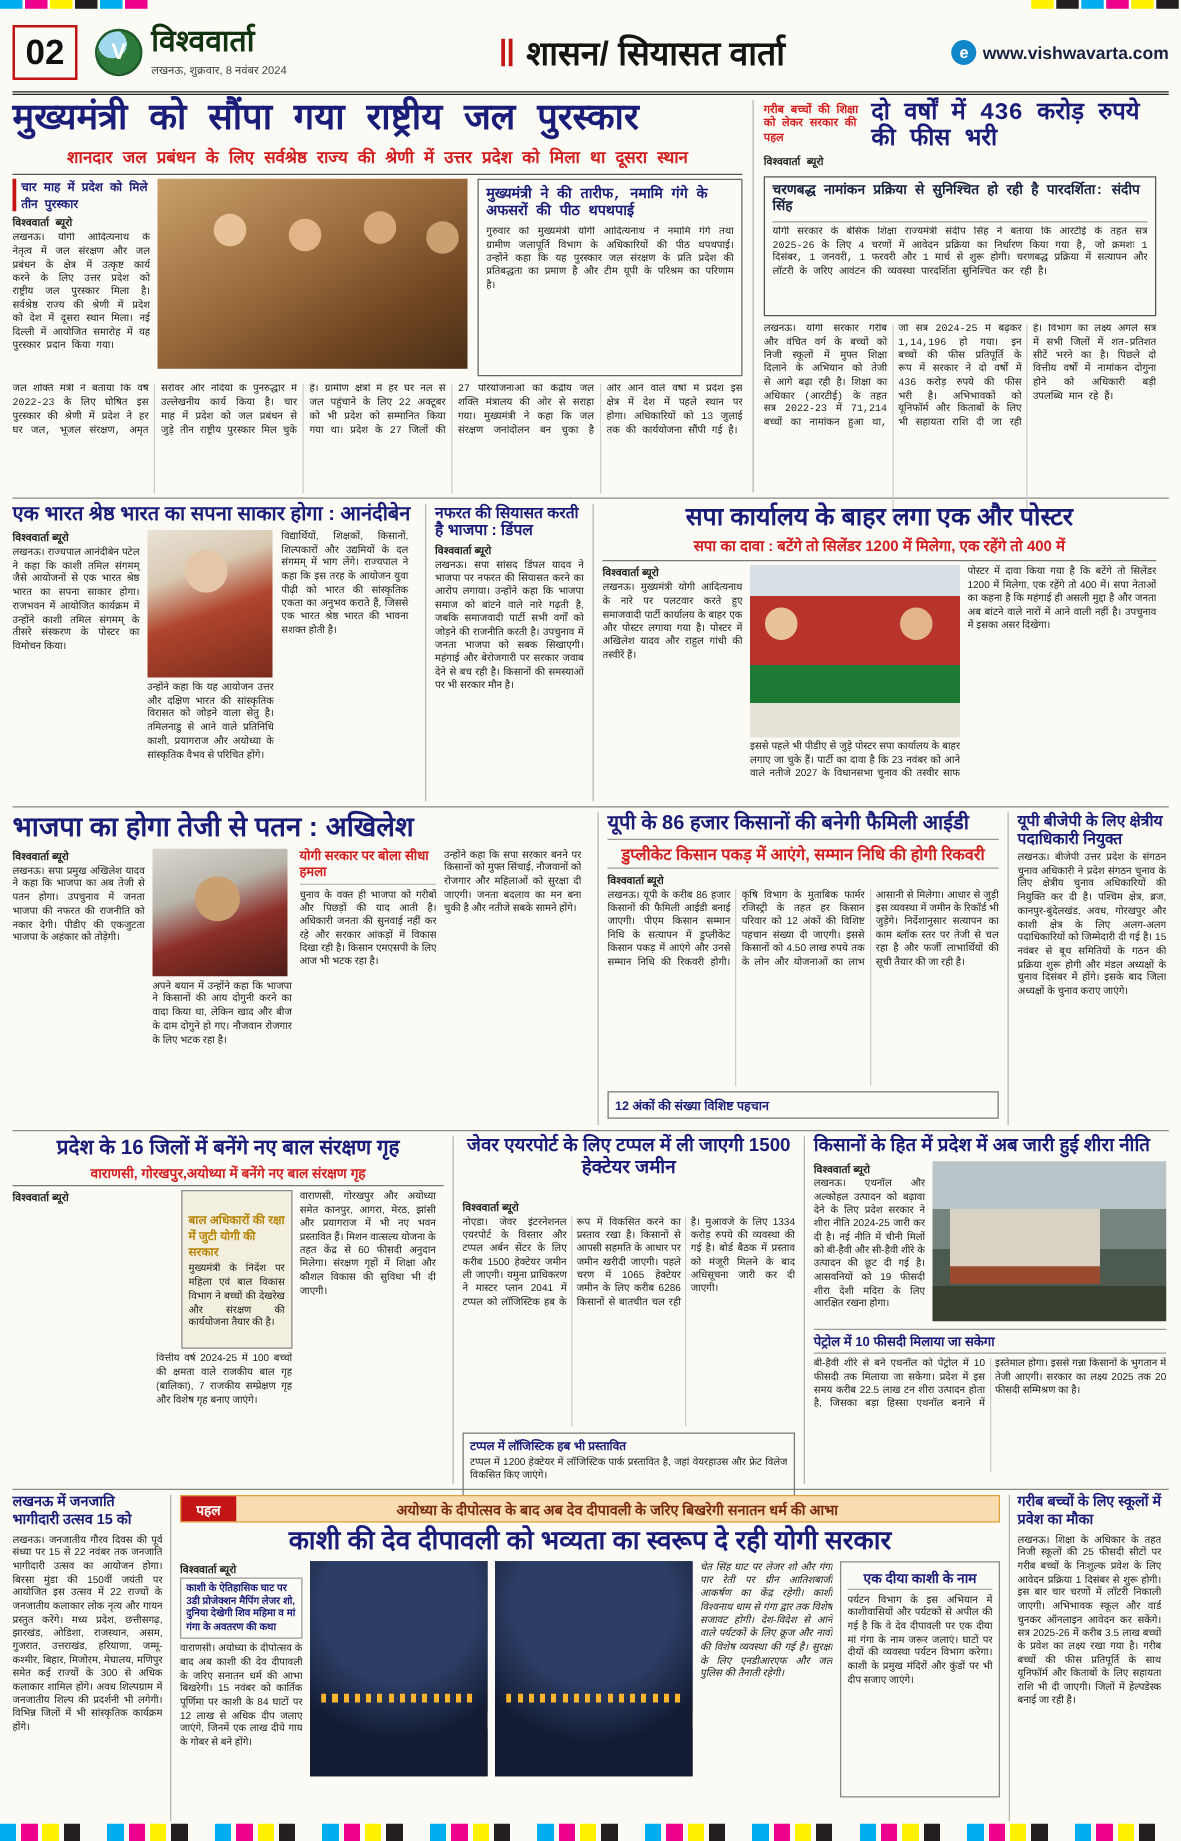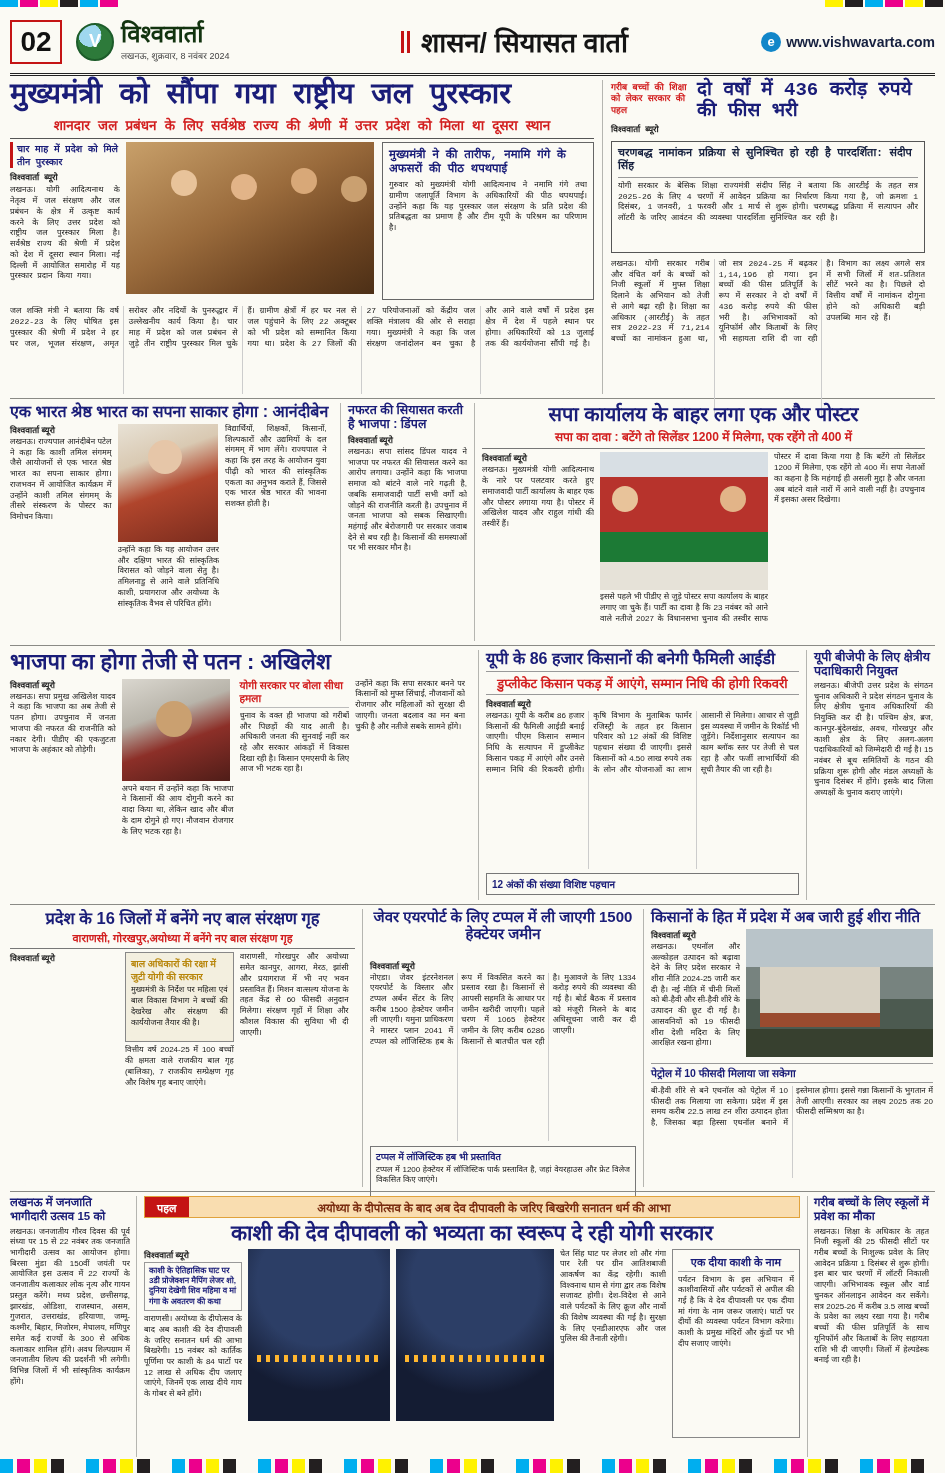--- a/index.html
+++ b/index.html
@@ -100,21 +100,21 @@
   .family-high { margin-top:4px; border:1px solid #777; padding:3px 5px; font-size:10px; font-weight:bold; color:#1a1d78; }
   .st-bjp { width:127px; padding-left:7px; }
   .st-bjp h4 { font-size:12.5px; color:#1a1d78; margin-bottom:3px; }
   
   .band4 { display:flex; height:283px; padding-top:4px; margin-top:4px; }
   .st-child { width:352px; padding-right:7px; }
   .st-child h3 { font-size:16.5px; color:#1a1d78; text-align:center; }
   .child-sub { font-size:11px; font-weight:bold; color:#d21f1f; text-align:center; margin:3px 0; border-bottom:1px solid #777; padding-bottom:3px; }
   .child-cols { display:flex; height:215px; margin-top:2px; }
   .child-c { width:33.3%; padding-right:6px; }
-  .child-box { border:1px solid #888; background:#f3efdf; padding:4px 5px; margin-bottom:3px; }
+  .child-box { border:1px solid #888; background:#f3efdf; padding:16px 5px; margin-bottom:3px;margin-left:20px; }
   .child-box .bt { font-size:9.5px; font-weight:bold; color:#b8860b; margin-bottom:2px; }
   .st-jewar { width:281px; padding:0 7px; }
   .st-jewar h3 { font-size:15px; color:#1a1d78; text-align:center; margin-bottom:17px; }
   .jewar-cols { column-count:3; column-gap:8px; column-rule:1px solid #ccc; height:168px; }
   .jewar-box { border:1px solid #777; margin-top:5px; padding:3px 5px; }
   .jewar-box .bt { font-size:9.5px; font-weight:bold; color:#1a1d78; margin-bottom:2px; }
   .st-sheera { width:290px; padding-left:7px; }
   .st-sheera h3 { font-size:15px; color:#1a1d78; margin-bottom:3px; }
   .sheera-top { display:flex; height:130px; }
   .sheera-colA { width:95px; padding-right:6px; }
@@ -134,21 +134,21 @@
   .dev-wrap h2 { font-size:21px; color:#1a1d78; text-align:center; margin-bottom:4px; }
   .dev-cols { display:flex; height:198px; }
   .dev-colA { width:104px; padding-right:6px; }
   .dev-side { border:1px solid #999; padding:3px 4px; font-size:8px; font-weight:bold; color:#1a1d78; margin-bottom:3px; line-height:1.3; }
   .photo-ghat { height:172px; margin-right:6px;
       background:radial-gradient(circle at 50% 20%, #2c3e66 0 40%, #141c33 70%),
                  linear-gradient(180deg,#1a2440 0 55%, #3d2c12 55% 70%, #b8872f 70% 78%, #140f08 78% 100%); }
   .photo-ghat:before { content:""; position:absolute; left:6%; top:62%; width:88%; height:7px;
       background:repeating-linear-gradient(90deg,#ffb62e 0 4px, transparent 4px 9px); }
   .ghat1 { width:142px; } .ghat2 { width:158px; }
-  .dev-colB { width:112px; padding-right:6px; }
+  .dev-colB { width:112px; padding-right:6px;font-style:italic; }
   .dev-colC { flex:1; }
   .dev-box { border:1px solid #888; padding:4px 5px; margin-bottom:3px; }
   .dev-box .bt { font-size:11px; font-weight:bold; color:#1a1d78; text-align:center; border-bottom:1px solid #aaa; padding-bottom:2px; margin-bottom:3px; }
   .st-rte { width:121px; padding-left:6px; }
   
   .color-bar { position:absolute; left:0; bottom:0; width:100%; height:14px;
       background:repeating-linear-gradient(90deg,
         #00aeef 0 13px, #fbfaf4 13px 17px,
         #ec008c 17px 30px, #fbfaf4 30px 34px,
         #fff200 34px 47px, #fbfaf4 47px 51px,

